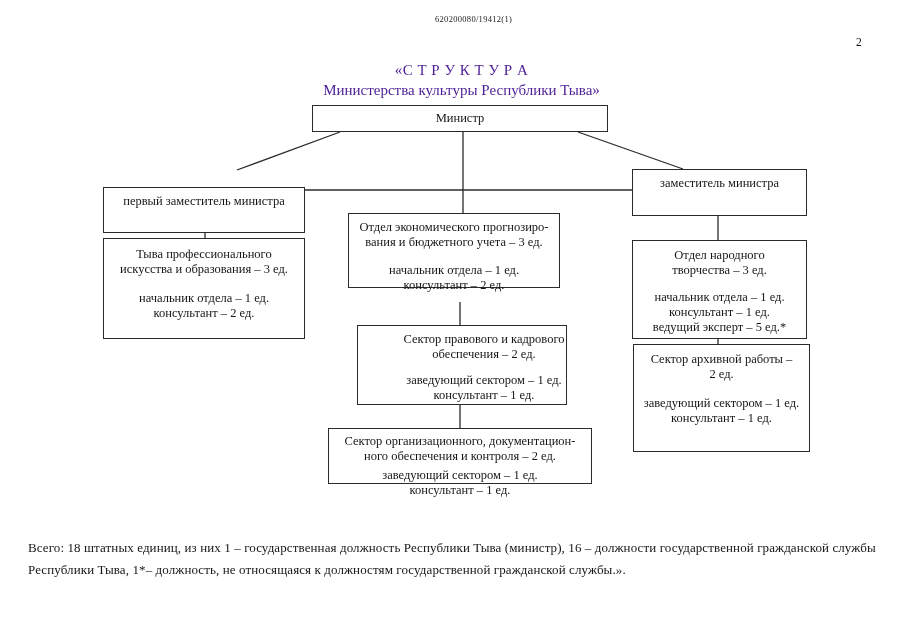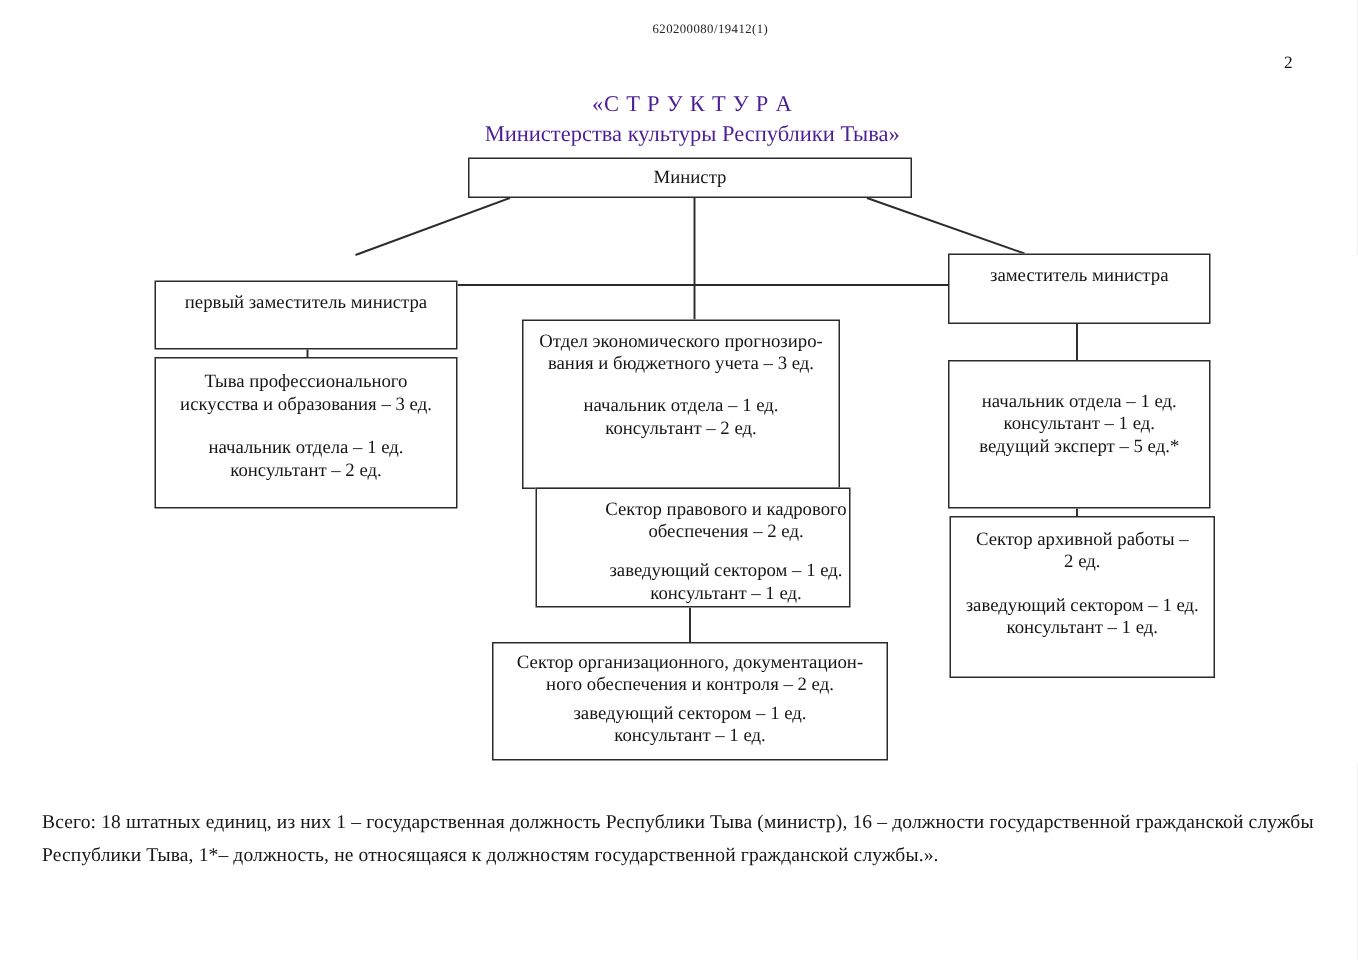--- a/index.html
+++ b/index.html
@@ -83,21 +83,21 @@
     <div>
       <div class="nline">Тыва профессионального</div>
       <div class="nline">искусства и образования – 3 ед.</div>
     </div>
     <div class="staff">
       <div class="nline">начальник отдела – 1 ед.</div>
       <div class="nline">консультант – 2 ед.</div>
     </div>
   </div>
 
-  <div class="box pad6" style="left:348px; top:213px; width:212px; height:113px;">
+  <div class="box pad6" style="left:348px; top:213px; width:212px; height:75px;">
     <div>
       <div class="nline">Отдел экономического прогнозиро-</div>
       <div class="nline">вания и бюджетного учета – 3 ед.</div>
     </div>
     <div class="staff" style="margin-top:13px;">
       <div class="nline">начальник отдела – 1 ед.</div>
       <div class="nline">консультант – 2 ед.</div>
     </div>
   </div>
 
@@ -105,32 +105,36 @@
     <div>
       <div class="nline">Сектор правового и кадрового</div>
       <div class="nline">обеспечения – 2 ед.</div>
     </div>
     <div class="staff" style="margin-top:11px;">
       <div class="nline">заведующий сектором – 1 ед.</div>
       <div class="nline">консультант – 1 ед.</div>
     </div>
   </div>
 
-  <div class="box" style="left:328px; top:428px; width:264px; height:79px; padding-top:5px;">
+  <div class="box" style="left:328px; top:428px; width:264px; height:56px; padding-top:5px;">
     <div>
       <div class="nline">Сектор организационного, документацион-</div>
       <div class="nline">ного обеспечения и контроля – 2 ед.</div>
     </div>
     <div class="staff tight">
       <div class="nline">заведующий сектором – 1 ед.</div>
       <div class="nline">консультант – 1 ед.</div>
     </div>
   </div>
 
   <div class="box pad7" style="left:632px; top:240px; width:175px; height:99px;">
+    <div>
+      <div class="nline">Отдел народного</div>
+      <div class="nline">творчества – 3 ед.</div>
+    </div>
     <div class="staff" style="margin-top:12px;">
       <div class="nline">начальник отдела – 1 ед.</div>
       <div class="nline">консультант – 1 ед.</div>
       <div class="nline">ведущий эксперт – 5 ед.*</div>
     </div>
   </div>
 
   <div class="box pad7" style="left:633px; top:344px; width:177px; height:108px;">
     <div>
       <div class="nline">Сектор архивной работы –</div>

